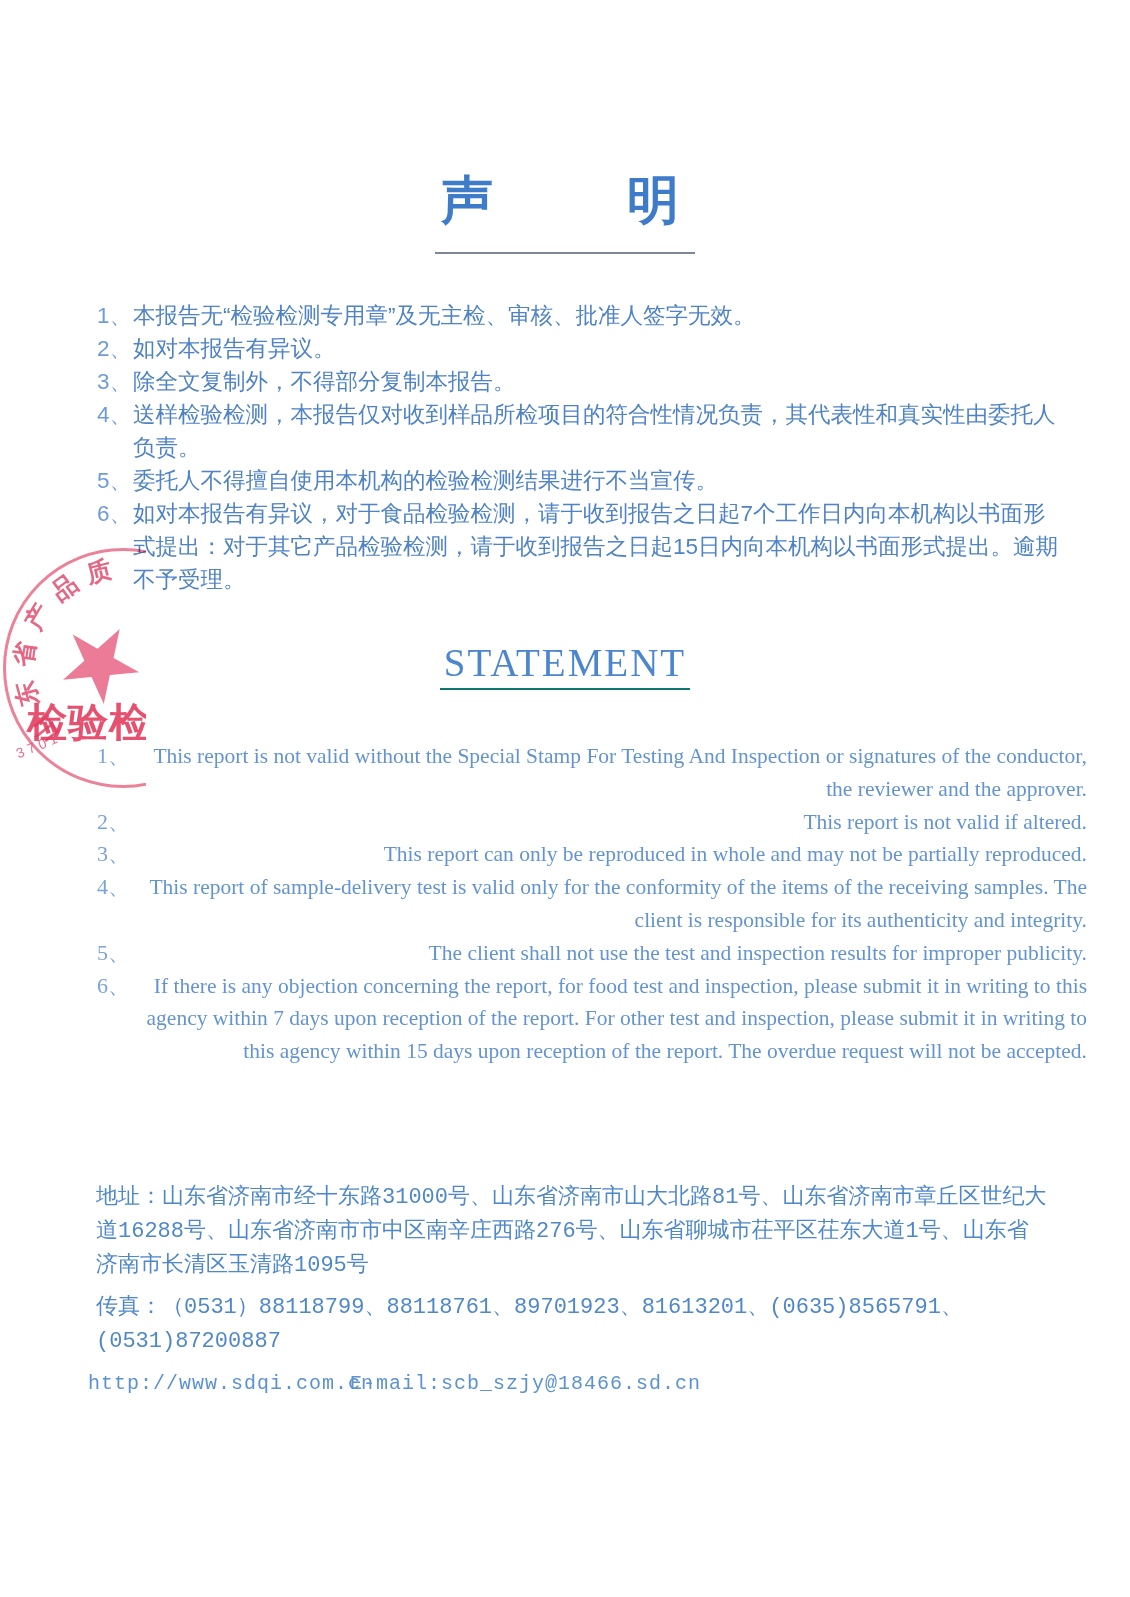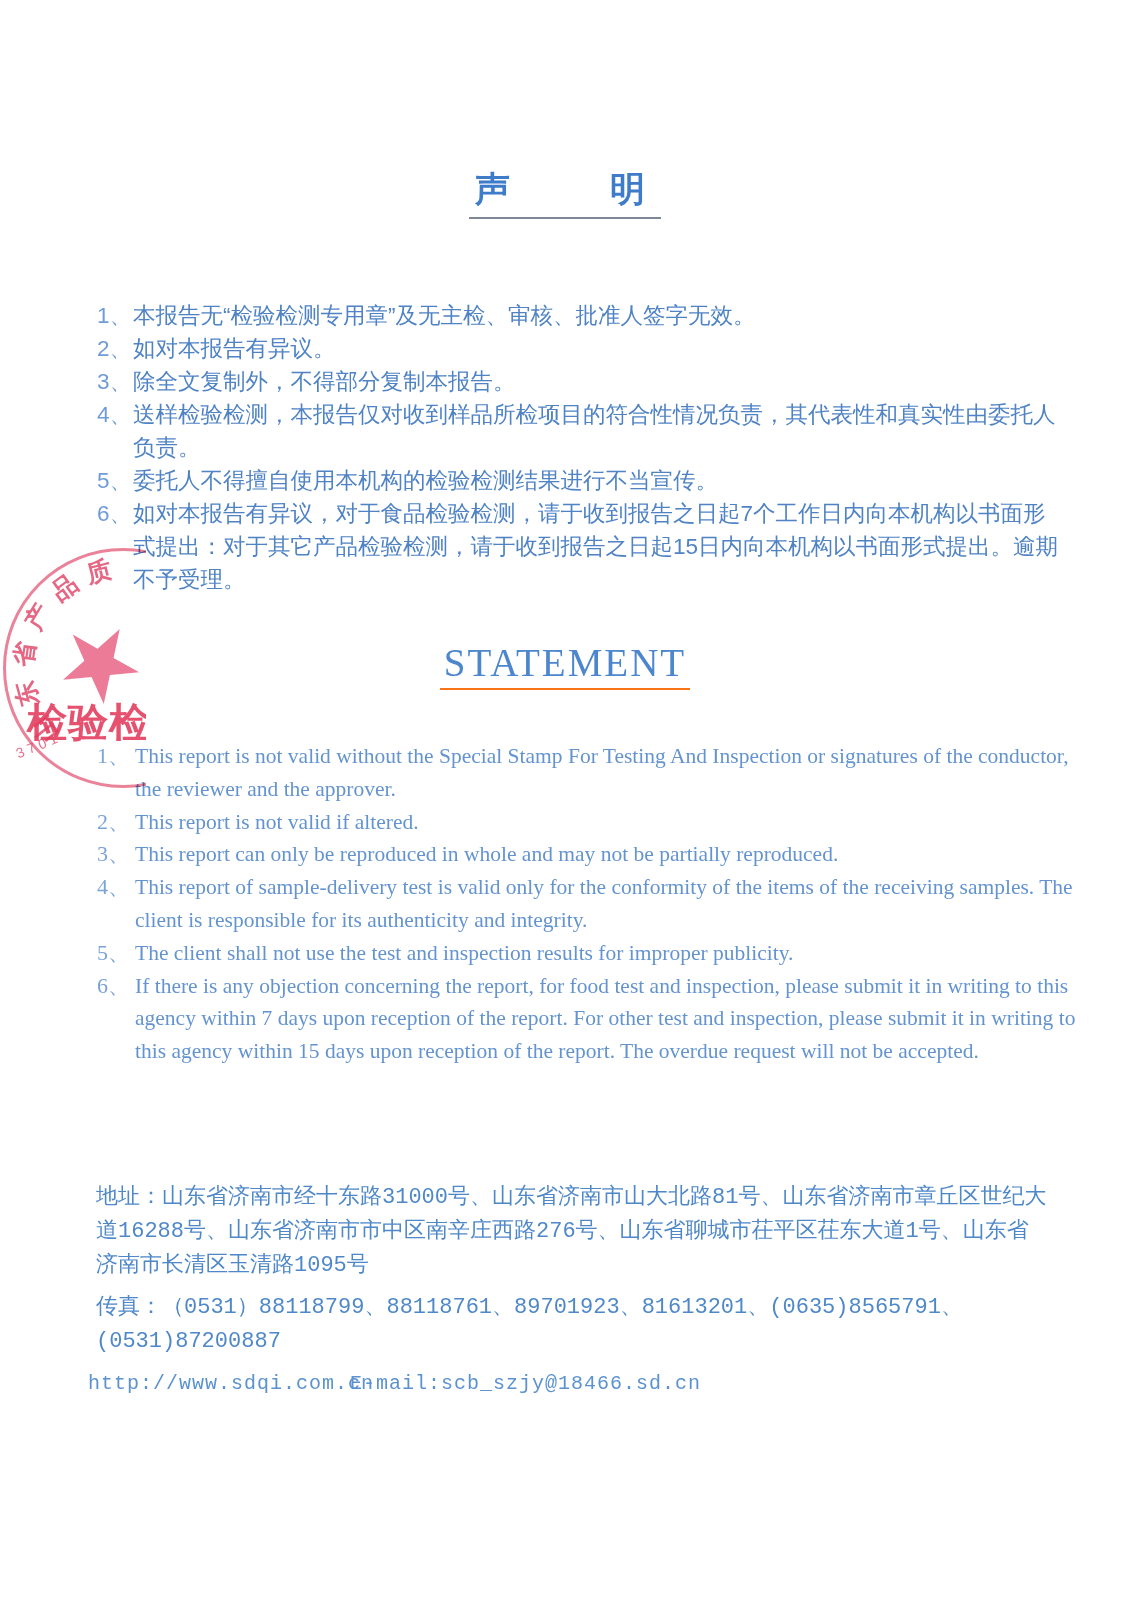--- a/index.html
+++ b/index.html
@@ -5,47 +5,47 @@
   html,body{margin:0;padding:0;background:#e8e8e8;}
   .page{
     position:relative;width:1130px;height:1597px;margin:0 auto;
     background:#ffffff;overflow:hidden;
     font-family:"Liberation Sans",sans-serif;
   }
 
   
   .title-zh{position:absolute;top:166px;left:0;width:100%;text-align:center;}
   .title-zh span{
-    display:inline-block;font-size:35px;font-weight:600;color:#3e7cca;
+    display:inline-block;font-size:52px;font-weight:600;color:#3e7cca;
     letter-spacing:10px;white-space:pre;
-    border-bottom:2px solid #7d8798;padding:0 6px 4px 6px;
+    border-bottom:2px solid #7d8798;padding:0 6px 16px 6px;
   }
 
   
   .list-zh{position:absolute;top:299px;left:97px;width:962px;
     font-size:22.5px;line-height:33px;color:#4f83c4;}
   .list-zh .row{display:flex;}
   .list-zh .num{flex:0 0 36px;color:#6f9cd6;}
   .list-zh .text{flex:1;}
 
   
   .title-en{position:absolute;top:640px;left:0;width:100%;text-align:center;}
   .title-en span{
     display:inline-block;font-family:"Liberation Serif",serif;
     font-size:39px;color:#4c86cd;letter-spacing:2px;
-    border-bottom:2px solid #f97316;padding:0 4px 3px 4px;
+    border-bottom:2px solid #0f766e;padding:0 4px 3px 4px;
   }
 
   
   .list-en{position:absolute;top:740px;left:97px;width:990px;
     font-family:"Liberation Serif",serif;
     font-size:21.5px;line-height:32.8px;color:#6494d0;}
   .list-en .row{display:flex;}
   .list-en .num{flex:0 0 38px;color:#7aa3d8;font-size:22px;}
-  .list-en .text{flex:1;}
+  .list-en .text{flex:1;text-align:right;}
 
   
   .footer{position:absolute;left:88px;top:1173px;width:968px;
     font-size:22px;line-height:34px;color:#4f88c8;}
   .footer p{margin:8px;font-family:Liberation Mono, monospace;}
   .footer .label{color:#4f88c8;}
   .web-row{display:flex;margin-top:0;
     font-family:"Liberation Mono","DejaVu Sans Mono",monospace;
     font-size:20px;letter-spacing:1px;color:#5b92cf;}
   .web-row .website{width:262px;}

